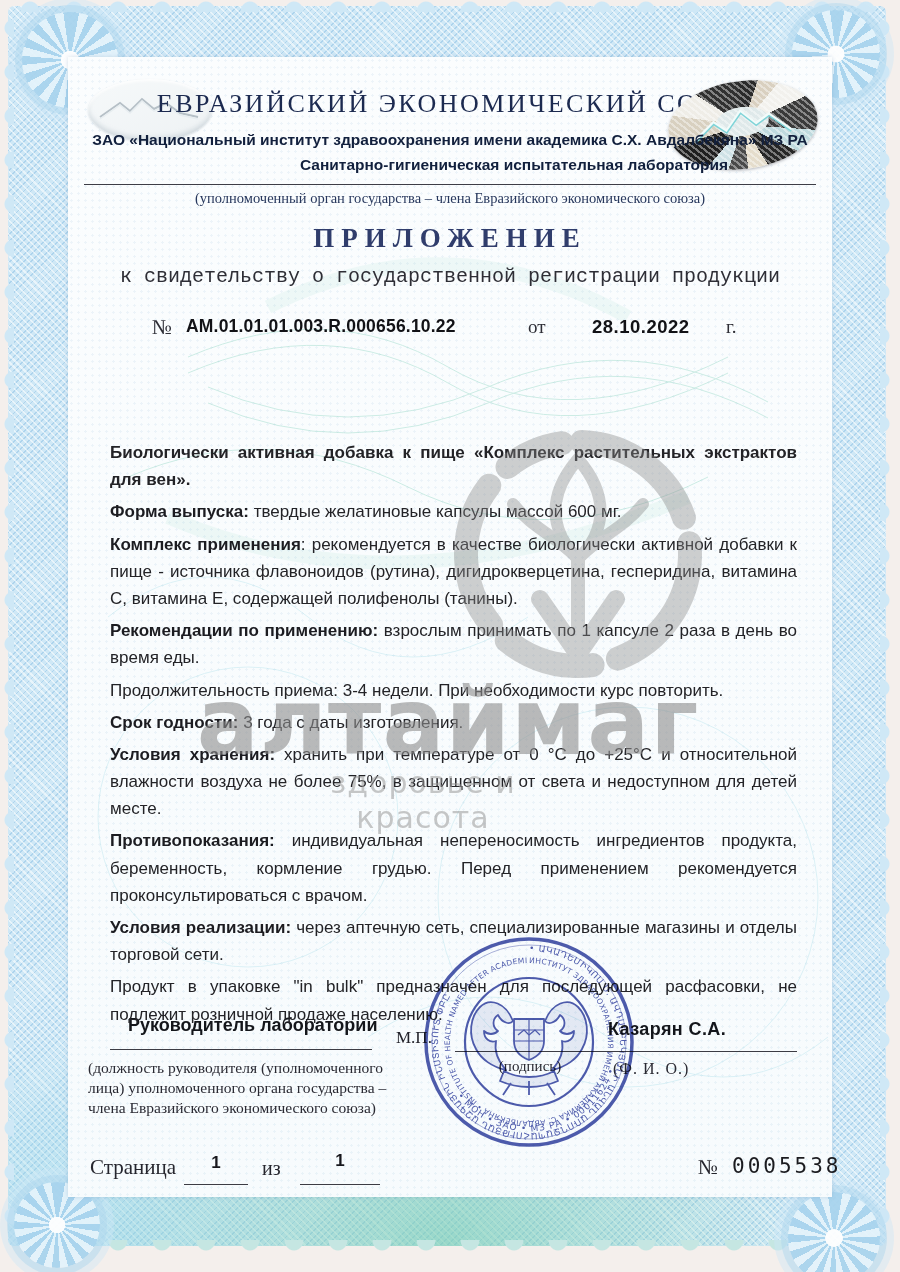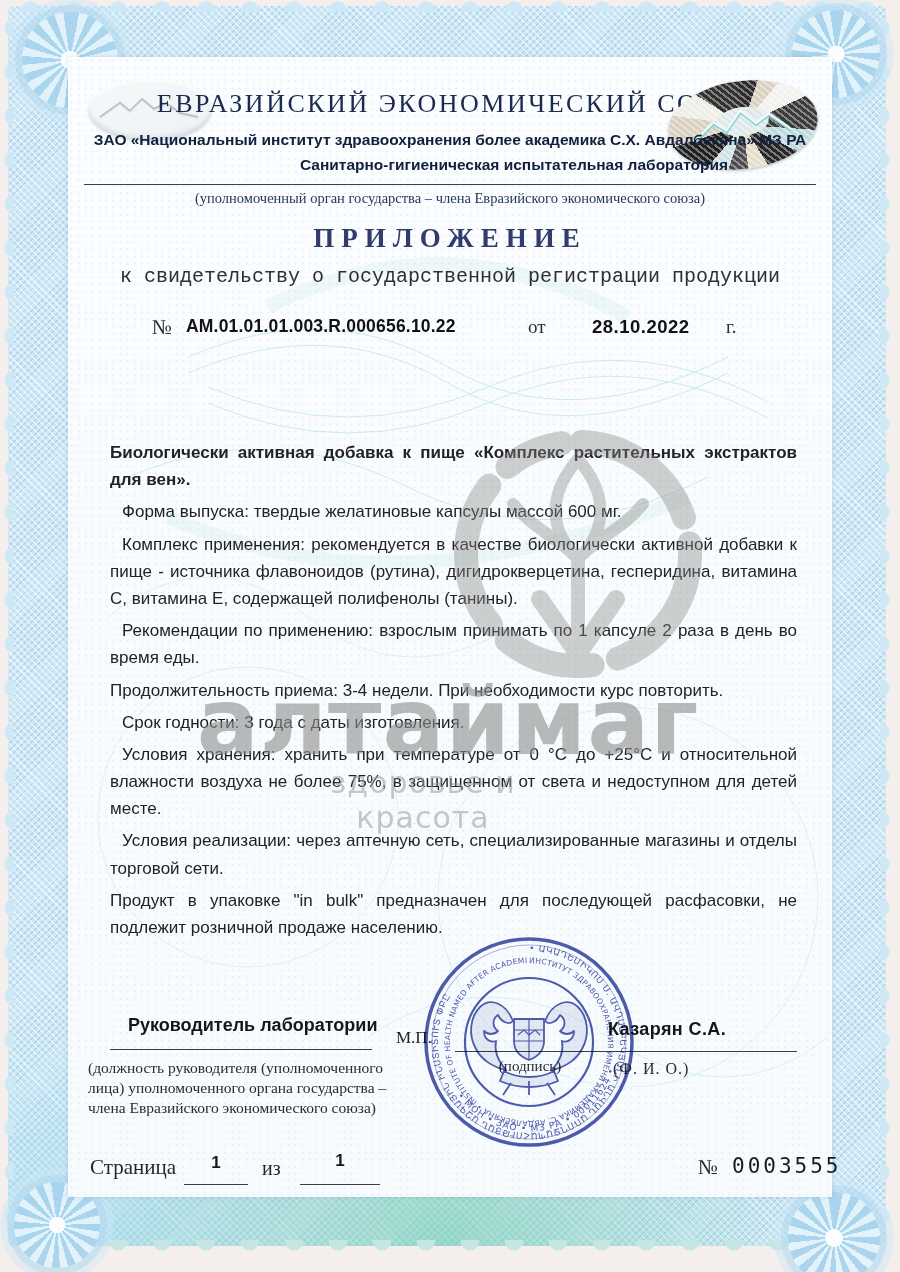--- a/index.html
+++ b/index.html
@@ -71,21 +71,21 @@
   .reg-row .no-sign{position:absolute;left:84px;top:2px;font-family:"Liberation Serif",serif;font-size:21px;color:#2e2e36;}
   .reg-row .reg-number{position:absolute;left:118px;top:3px;font-weight:700;font-size:17.5px;color:#121216;letter-spacing:.2px;}
   .reg-row .from-label{position:absolute;left:460px;top:3px;font-family:"Liberation Serif",serif;font-size:19px;color:#2e2e36;}
   .reg-row .reg-date{position:absolute;left:524px;top:3px;font-weight:700;font-size:18.5px;color:#121216;letter-spacing:.5px;}
   .reg-row .year-suffix{position:absolute;left:658px;top:3px;font-family:"Liberation Serif",serif;font-size:19px;color:#2e2e36;}
 
   
   .body-block{position:absolute;left:42px;top:382px;width:687px;z-index:2;
     font-size:17px;line-height:1.6;color:#232327;text-align:justify;}
   .body-p{margin:0 0 5px 0;}
-  .body-p .p-label{font-weight:400;color:#1c1c21;margin-left:12px;}
+  .body-p .p-label{font-weight:700;color:#1c1c21;}
   .body-p.all-bold{font-weight:700;}
 
   
   .watermark{position:absolute;z-index:3;pointer-events:none;}
   .wm-logo{left:360px;top:352px;width:300px;height:300px;opacity:.40;}
   .wm-brand{left:120px;top:612px;width:520px;text-align:center;
     font-family:"DejaVu Sans",sans-serif;font-weight:700;font-size:92px;letter-spacing:1px;color:#8d8d8d;opacity:.60;}
   .wm-tagline{left:205px;top:708px;width:300px;text-align:center;
     font-family:"DejaVu Sans",sans-serif;font-size:30px;letter-spacing:1px;color:#9a9a9a;opacity:.55;}
 
@@ -153,21 +153,21 @@
         <path d="M4,26 L24,12 L34,20 L46,8 L58,18 L70,12 L84,22 L102,26" fill="none" stroke="#e7edf0" stroke-width="1.5"></path>
       </svg>
     </div>
     <div class="union-title">ЕВРАЗИЙСКИЙ  ЭКОНОМИЧЕСКИЙ  СОЮЗ</div>
     <div class="holo-sticker">
       <svg width="100" height="34" viewBox="0 0 100 34">
         <path d="M2,28 L22,12 L34,22 L50,4 L64,18 L78,10 L98,28" fill="none" stroke="#f2fbfa" stroke-width="3"></path>
         <path d="M2,30 L22,14 L34,24 L50,6 L64,20 L78,12 L98,30" fill="none" stroke="#7fd4d8" stroke-width="1.5"></path>
       </svg>
     </div>
-    <div class="org-line">ЗАО «Национальный институт здравоохранения более академика С.Х. Авдалбекяна»  МЗ РА</div>
+    <div class="org-line">ЗАО «Национальный институт здравоохранения имени академика С.Х. Авдалбекяна»  МЗ РА</div>
     <div class="lab-line">Санитарно-гигиеническая испытательная лаборатория</div>
     <div class="head-rule"></div>
     <div class="authority-note">(уполномоченный орган государства – члена Евразийского экономического союза)</div>
 
     <div class="main-title">ПРИЛОЖЕНИЕ</div>
     <div class="subtitle">к свидетельству о государственной регистрации продукции</div>
 
     <div class="reg-row">
       <span class="no-sign">№</span>
       <span class="reg-number">AM.01.01.01.003.R.000656.10.22</span>
@@ -184,20 +184,21 @@
   <p class="body-p"><b class="p-label">Комплекс применения</b><span class="p-text">: рекомендуется в качестве биологически активной добавки к пище - источника флавоноидов (рутина), дигидрокверцетина, гесперидина, витамина С, витамина Е, содержащей полифенолы (танины).</span></p>
 
   <p class="body-p"><b class="p-label">Рекомендации по применению:</b><span class="p-text"> взрослым принимать по 1 капсуле 2 раза в день во время еды.</span></p>
 
   <p class="body-p"><span class="p-text">Продолжительность приема: 3-4 недели. При необходимости курс повторить.</span></p>
 
   <p class="body-p"><b class="p-label">Срок годности:</b><span class="p-text"> 3 года с даты изготовления.</span></p>
 
   <p class="body-p"><b class="p-label">Условия хранения:</b><span class="p-text"> хранить при температуре от 0 °С до +25°С и относительной влажности воздуха не более 75%, в защищенном от света и недоступном для детей месте.</span></p>
 
+  <p class="body-p"><b class="p-label">Противопоказания:</b><span class="p-text"> индивидуальная непереносимость ингредиентов продукта, беременность, кормление грудью. Перед применением рекомендуется проконсультироваться с врачом.</span></p>
 
   <p class="body-p"><b class="p-label">Условия реализации:</b><span class="p-text"> через аптечную сеть, специализированные магазины и отделы торговой сети.</span></p>
 
   <p class="body-p"><span class="p-text">Продукт в упаковке "in bulk" предназначен для последующей расфасовки, не подлежит розничной продаже населению.</span></p>
 </div>
 
     <svg class="watermark wm-logo" viewBox="0 0 300 300" style="position:absolute;">
       <g fill="none" stroke="#8a8a8a" stroke-linecap="round">
         <circle cx="150" cy="145" r="112" stroke-width="24" stroke-dasharray="135 26 92 22 150 26 60 20"></circle>
         <path d="M150,50 C120,85 120,120 150,150 C180,120 180,85 150,50 Z" stroke-width="12"></path>
@@ -247,16 +248,16 @@
       </g>
     </svg>
 
     <div class="page-label">Страница</div>
     <div class="page-cur">1</div>
     <div class="page-line1"></div>
     <div class="of-label">из</div>
     <div class="page-tot">1</div>
     <div class="page-line2"></div>
     <div class="form-no-sign">№</div>
-    <div class="form-number">0003555</div>
+    <div class="form-number">0005538</div>
 
   </div>
 </div>
 
 </body></html>

